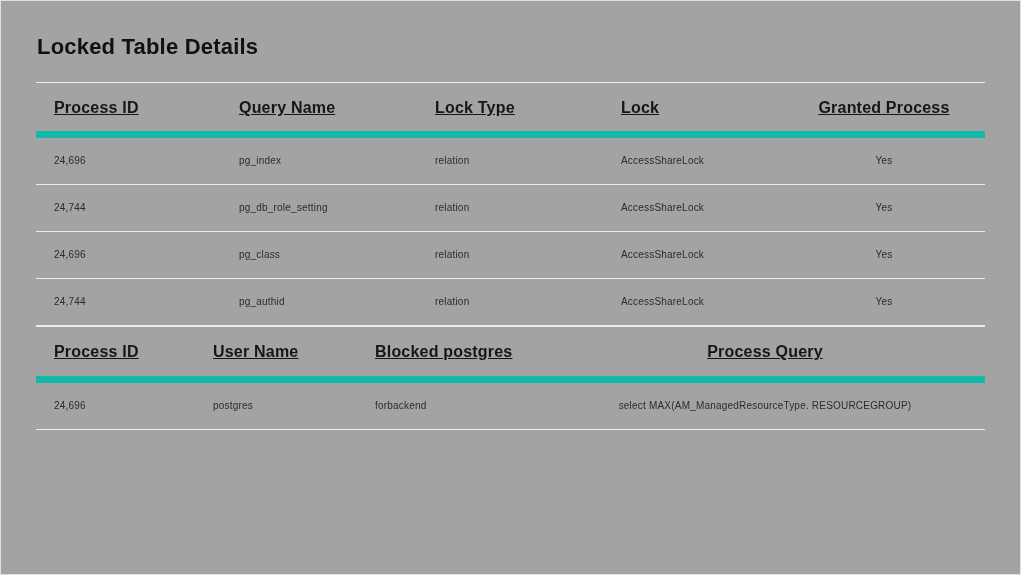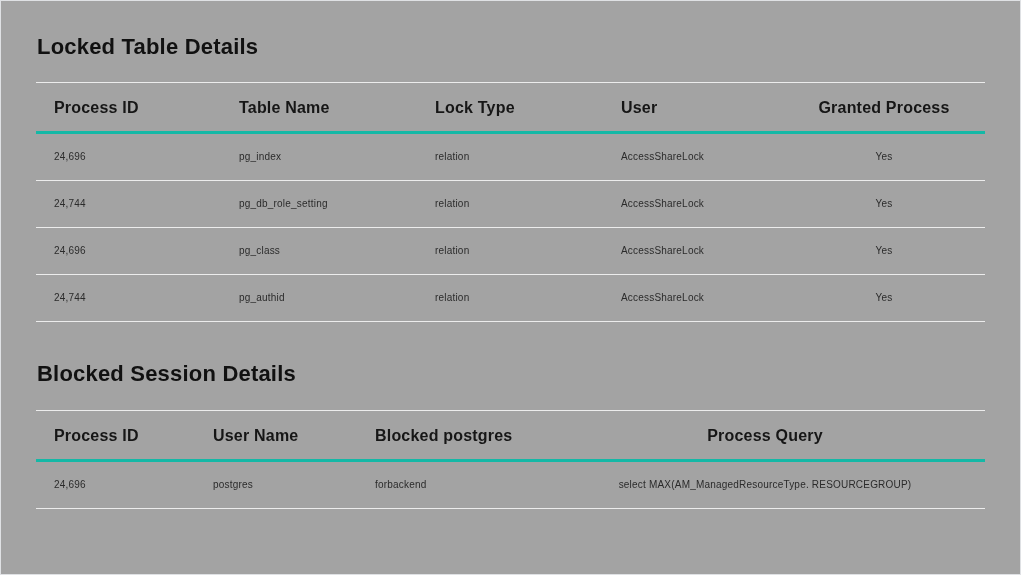--- a/index.html
+++ b/index.html
@@ -29,24 +29,25 @@
     table-layout: fixed;
   }
   table.data-table th {
     font-size: 16px;
     font-weight: 700;
     text-align: left;
     color: #161616;
     letter-spacing: 0.2px;
     padding: 15px 0 14px 18px;
     border-top: 1px solid #ececec;
-    border-bottom: 3px solid #14b8a6;
+    border-bottom: 7px solid #14b8a6;
     line-height: 1.2;
     white-space: nowrap;
     overflow: hidden;
+    text-decoration: underline;
   }
   table.data-table td {
     font-size: 10px;
     font-weight: 400;
     color: #2b2b2b;
     letter-spacing: 0.2px;
     padding: 17px 0 17px 18px;
     border-bottom: 1px solid #ececec;
     line-height: 1.2;
     white-space: nowrap;
@@ -87,23 +88,23 @@
       <colgroup>
         <col class="t1-c1">
           <col class="t1-c2">
           <col class="t1-c3">
           <col class="t1-c4">
           <col class="t1-c5">
       </colgroup>
       <thead>
         <tr>
           <th>Process ID</th>
-          <th>Table Name</th>
+          <th>Query Name</th>
           <th>Lock Type</th>
-          <th>User</th>
+          <th>Lock</th>
           <th class="center">Granted Process</th>
         </tr>
       </thead>
       <tbody>
         <tr>
           <td>24,696</td>
           <td>pg_index</td>
           <td>relation</td>
           <td>AccessShareLock</td>
           <td class="center">Yes</td>
@@ -127,21 +128,20 @@
           <td>pg_authid</td>
           <td>relation</td>
           <td>AccessShareLock</td>
           <td class="center">Yes</td>
         </tr>
       </tbody>
     </table>
   </section>
 
   <section class="section-2">
-    <h2 class="section-title">Blocked Session Details</h2>
 
     <table class="data-table">
       <colgroup>
         <col class="t2-c1">
           <col class="t2-c2">
           <col class="t2-c3">
           <col class="t2-c4">
       </colgroup>
       <thead>
         <tr>

